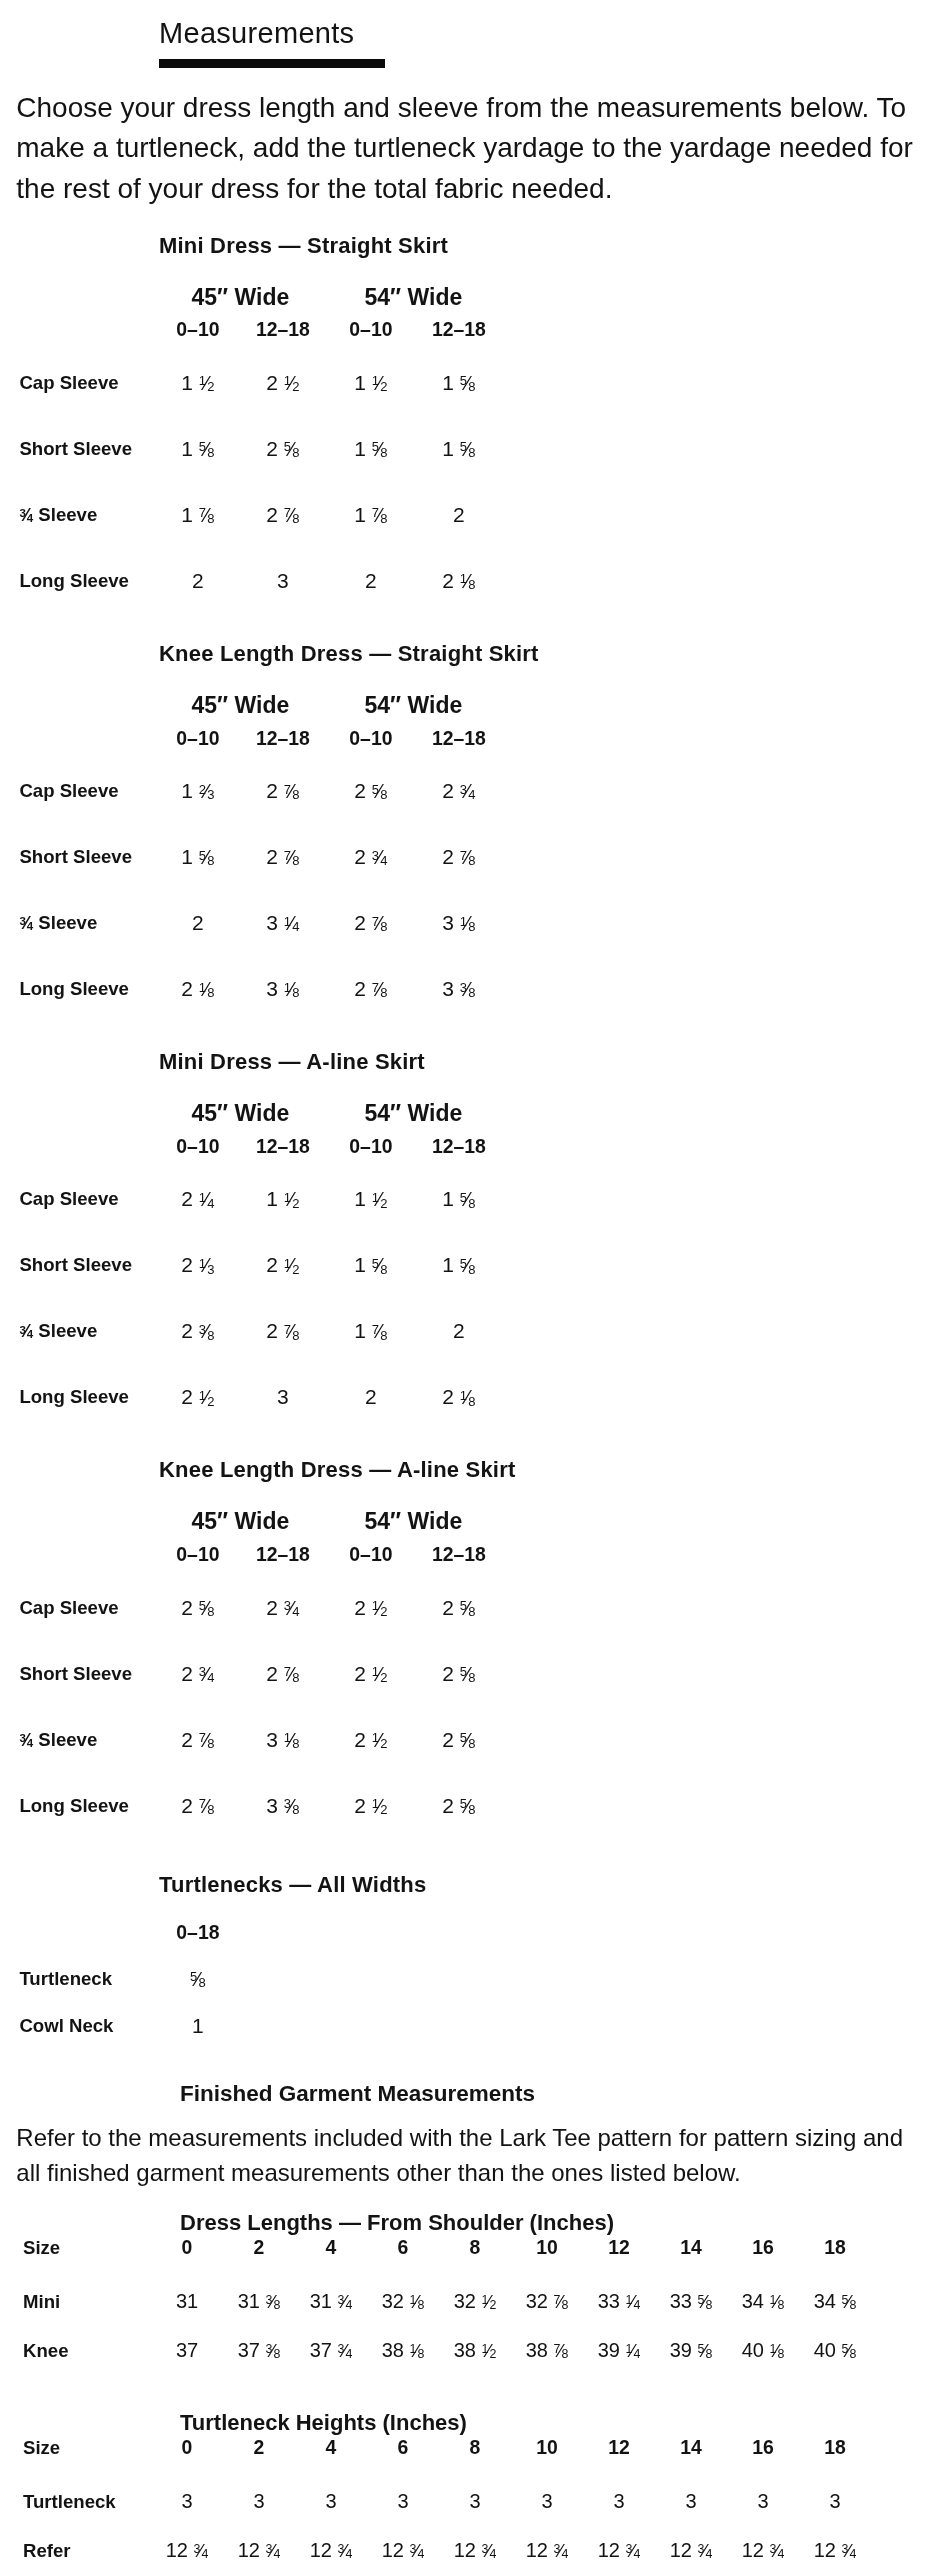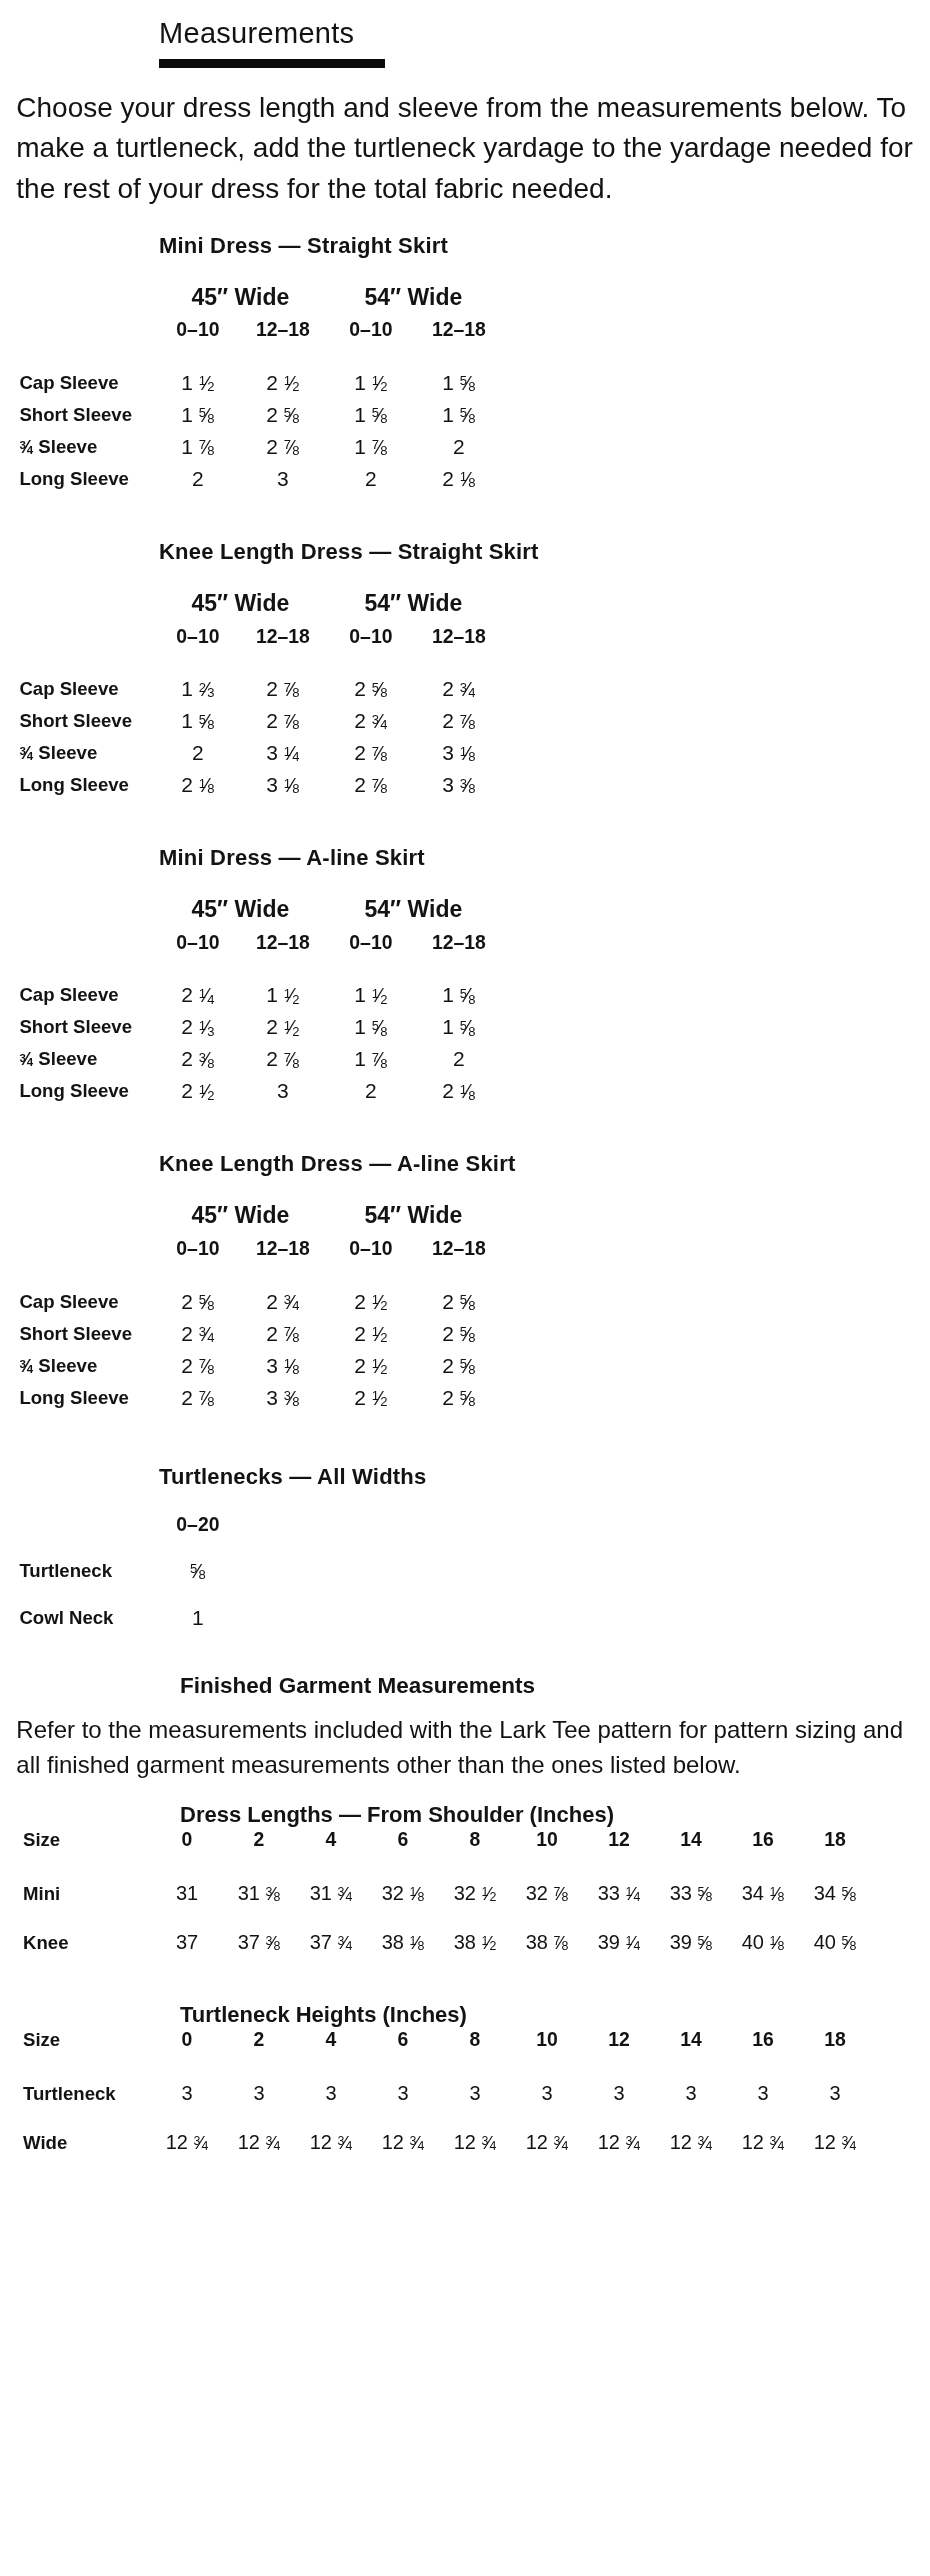--- a/index.html
+++ b/index.html
@@ -16,21 +16,21 @@
   
   .ytable{margin-top:48px;}
   .ytable.first{margin-top:23px;}
   .ycap{margin:0 0 0 159px;font-size:22px;font-weight:700;letter-spacing:0.2px;}
   .yrow{display:grid;grid-template-columns:136px 85px 85px 91px 85px;margin-left:19.4px;align-items:baseline;}
   .ghrow{margin-top:25px;font-size:23px;font-weight:700;}
   .gh1{grid-column:2/4;text-align:center;}
   .gh2{grid-column:4/6;text-align:center;}
   .shrow{margin-top:7.8px;font-size:19.4px;font-weight:600;}
   .sh{text-align:center;}
-  .drow{margin-top:8px;font-size:21px;}
+  .drow{margin-top:42px;font-size:21px;}
   .drow.firstrow{margin-top:29.5px;}
   .rlabel{font-size:18.6px;font-weight:700;align-self:center;}
   .val{text-align:center;font-weight:500;}
 
   
   .ttable{margin-top:54px;}
   .trow{display:grid;grid-template-columns:136px 85px;margin-left:19.4px;align-items:baseline;}
   .trow.shrow{margin-top:23px;}
   .trow.drow{margin-top:23px;}
 
@@ -231,21 +231,21 @@
     <div class="val">3 <span class="fr"><sup>3</sup><span class="fs">⁄</span><sub>8</sub></span></div>
     <div class="val">2 <span class="fr"><sup>1</sup><span class="fs">⁄</span><sub>2</sub></span></div>
     <div class="val">2 <span class="fr"><sup>5</sup><span class="fs">⁄</span><sub>8</sub></span></div>
   </div>
 </section>
 
 <section class="ttable">
   <h2 class="ycap">Turtlenecks — All Widths</h2>
   <div class="trow shrow">
     <div></div>
-    <div class="sh">0–20</div>
+    <div class="sh">0–18</div>
   </div>
   <div class="trow drow">
     <div class="rlabel">Turtleneck</div>
     <div class="val"><span class="fr"><sup>5</sup><span class="fs">⁄</span><sub>8</sub></span></div>
   </div>
   <div class="trow drow">
     <div class="rlabel">Cowl Neck</div>
     <div class="val">1</div>
   </div>
 </section>
@@ -318,21 +318,21 @@
     <div class="wval">3</div>
     <div class="wval">3</div>
     <div class="wval">3</div>
     <div class="wval">3</div>
     <div class="wval">3</div>
     <div class="wval">3</div>
     <div class="wval">3</div>
     <div class="wval">3</div>
   </div>
   <div class="wrow wdrow">
-    <div class="wlabel">Wide</div>
+    <div class="wlabel">Refer</div>
     <div class="wval">12 <span class="fr"><sup>3</sup><span class="fs">⁄</span><sub>4</sub></span></div>
     <div class="wval">12 <span class="fr"><sup>3</sup><span class="fs">⁄</span><sub>4</sub></span></div>
     <div class="wval">12 <span class="fr"><sup>3</sup><span class="fs">⁄</span><sub>4</sub></span></div>
     <div class="wval">12 <span class="fr"><sup>3</sup><span class="fs">⁄</span><sub>4</sub></span></div>
     <div class="wval">12 <span class="fr"><sup>3</sup><span class="fs">⁄</span><sub>4</sub></span></div>
     <div class="wval">12 <span class="fr"><sup>3</sup><span class="fs">⁄</span><sub>4</sub></span></div>
     <div class="wval">12 <span class="fr"><sup>3</sup><span class="fs">⁄</span><sub>4</sub></span></div>
     <div class="wval">12 <span class="fr"><sup>3</sup><span class="fs">⁄</span><sub>4</sub></span></div>
     <div class="wval">12 <span class="fr"><sup>3</sup><span class="fs">⁄</span><sub>4</sub></span></div>
     <div class="wval">12 <span class="fr"><sup>3</sup><span class="fs">⁄</span><sub>4</sub></span></div>

